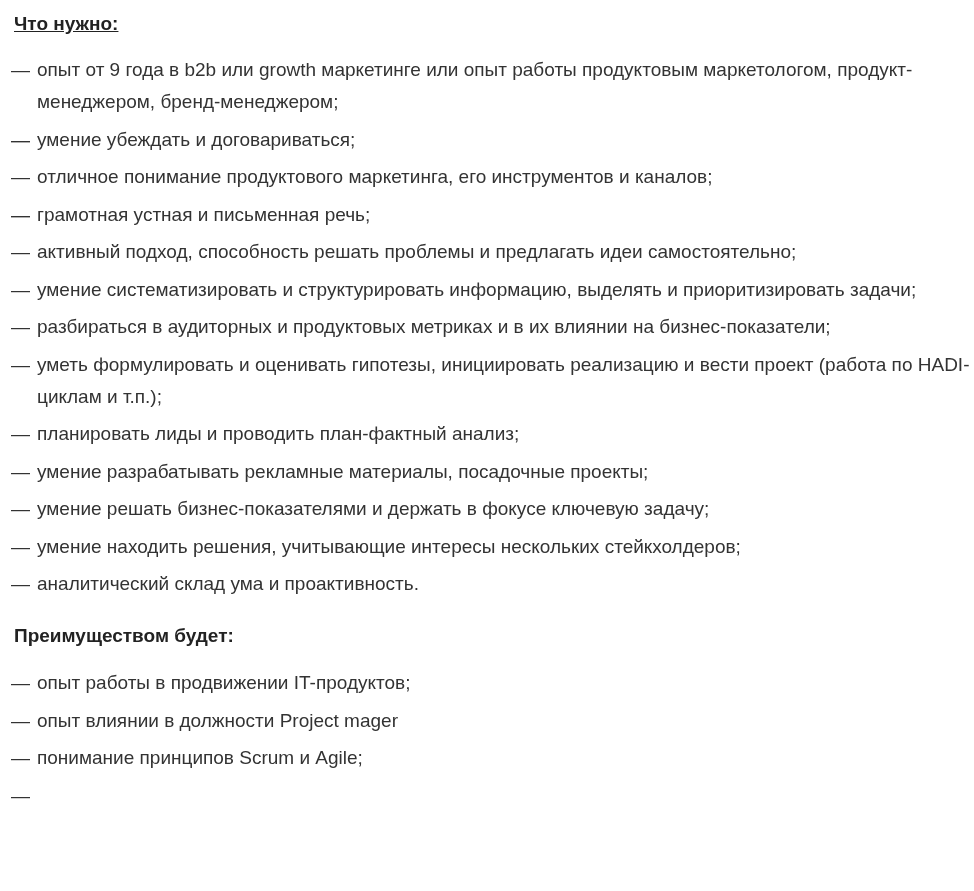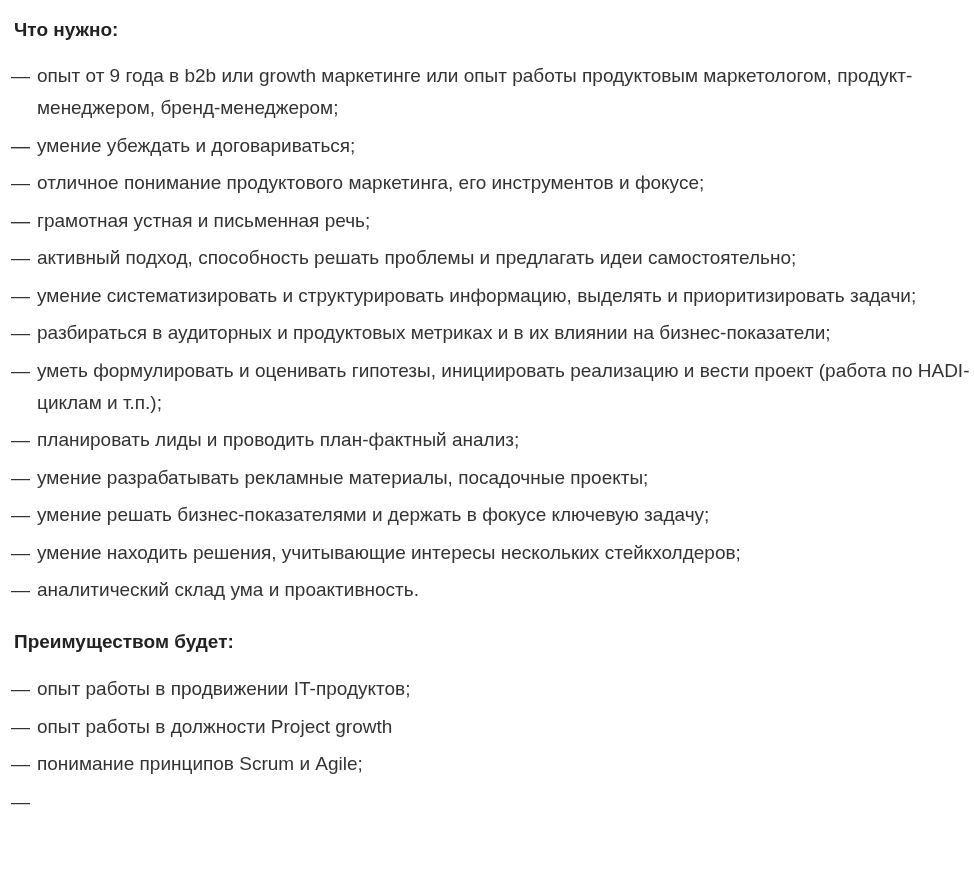--- a/index.html
+++ b/index.html
@@ -6,21 +6,21 @@
   body {
     width: 974px; height: 891px; overflow: hidden;
     font-family: "Liberation Sans", sans-serif;
     color: #333333;
   }
   .doc { padding: 4px 0 0 14px; }
   .section-title {
     font-size: 19px; font-weight: bold; color: #222222;
     margin: 0; line-height: 28px;
   }
-  .section-title.first { margin-top: 12px; }
+  .section-title.first { margin-top: 6px; text-decoration: underline; }
   .section-title.second { margin-top: 22px; }
   ul.req-list {
     list-style: none; margin: 16px 0 0 0; padding: 0;
   }
   ul.req-list li {
     position: relative;
     font-size: 19px;
     line-height: 32px;
     padding-left: 26px;
     margin: 0 0 5.5px 0;
@@ -33,34 +33,34 @@
 </style>
 </head>
 <body>
 
 <div class="doc">
   <h3 class="section-title first">Что нужно:</h3>
   <ul class="req-list">
     <li><span class="dash">—</span><span>опыт от 9 года в b2b или growth маркетинге или опыт работы продуктовым маркетологом, продукт-менеджером, бренд-менеджером;</span></li>
     <li><span class="dash">—</span></li>
     <li><span class="dash">—</span><span>умение убеждать и договариваться;</span></li>
-    <li><span class="dash">—</span><span>отличное понимание продуктового маркетинга, его инструментов и фокусе;</span></li>
+    <li><span class="dash">—</span><span>отличное понимание продуктового маркетинга, его инструментов и каналов;</span></li>
     <li><span class="dash">—</span></li>
     <li><span class="dash">—</span><span>грамотная устная и письменная речь;</span></li>
     <li><span class="dash">—</span><span>активный подход, способность решать проблемы и предлагать идеи самостоятельно;</span></li>
     <li><span class="dash">—</span><span>умение систематизировать и структурировать информацию, выделять и приоритизировать задачи;</span></li>
     <li><span class="dash">—</span><span>разбираться в аудиторных и продуктовых метриках и в их влиянии на бизнес-показатели;</span></li>
     <li><span class="dash">—</span><span>уметь формулировать и оценивать гипотезы, инициировать реализацию и вести проект (работа по HADI-циклам и т.п.);</span></li>
     <li><span class="dash">—</span><span>планировать лиды и проводить план-фактный анализ;</span></li>
     <li><span class="dash">—</span><span>умение разрабатывать рекламные материалы, посадочные проекты;</span></li>
     <li><span class="dash">—</span><span>умение решать бизнес-показателями и держать в фокусе ключевую задачу;</span></li>
     <li><span class="dash">—</span><span>умение находить решения, учитывающие интересы нескольких стейкхолдеров;</span></li>
     <li><span class="dash">—</span><span>аналитический склад ума и проактивность.</span></li>
   </ul>
 
   <h3 class="section-title second">Преимуществом будет:</h3>
   <ul class="req-list second">
     <li><span class="dash">—</span><span>опыт работы в продвижении IT-продуктов;</span></li>
-    <li><span class="dash">—</span><span>опыт работы в должности Project growth</span></li>
+    <li><span class="dash">—</span><span>опыт влиянии в должности Project mager</span></li>
     <li><span class="dash">—</span><span>понимание принципов Scrum и Agile;</span></li>
     <li><span class="dash">—</span></li>
   </ul>
 </div>
 
 </body></html>

